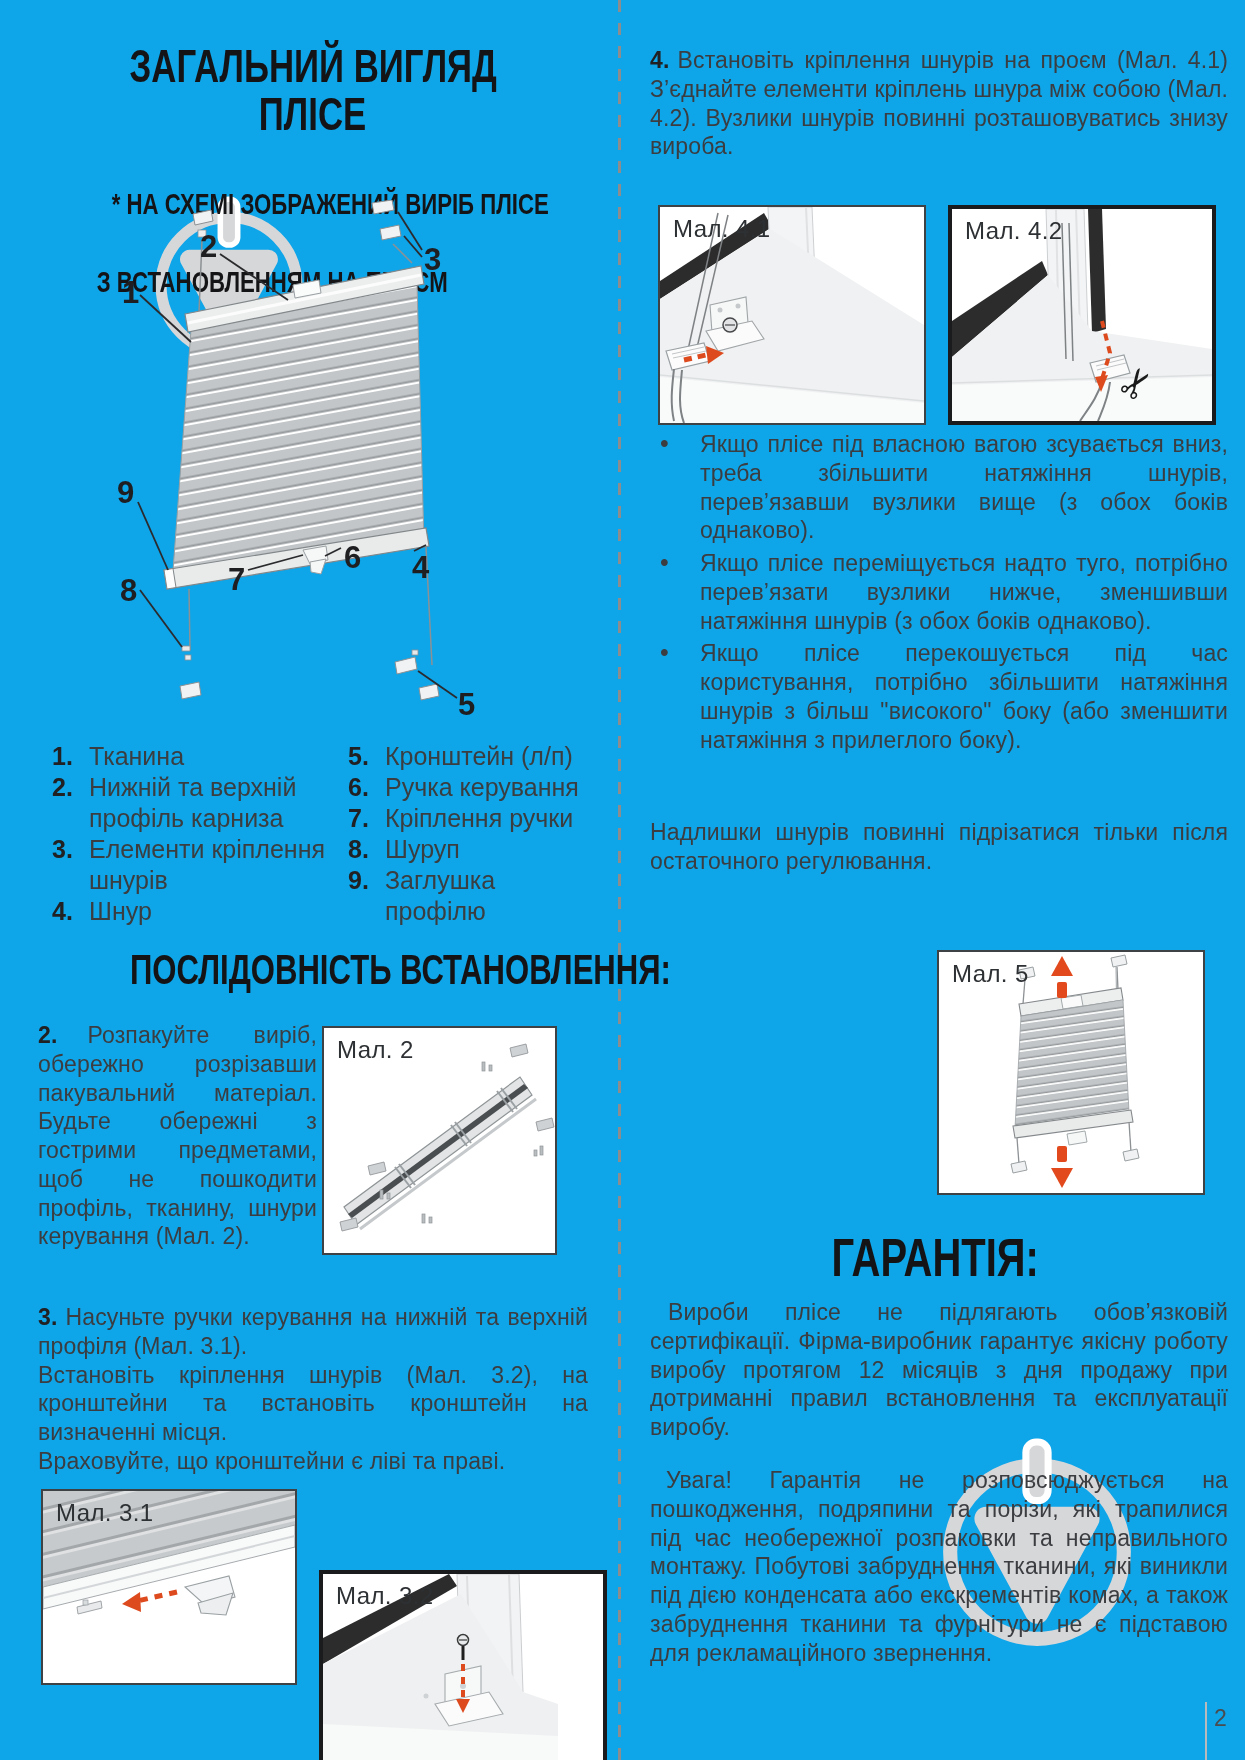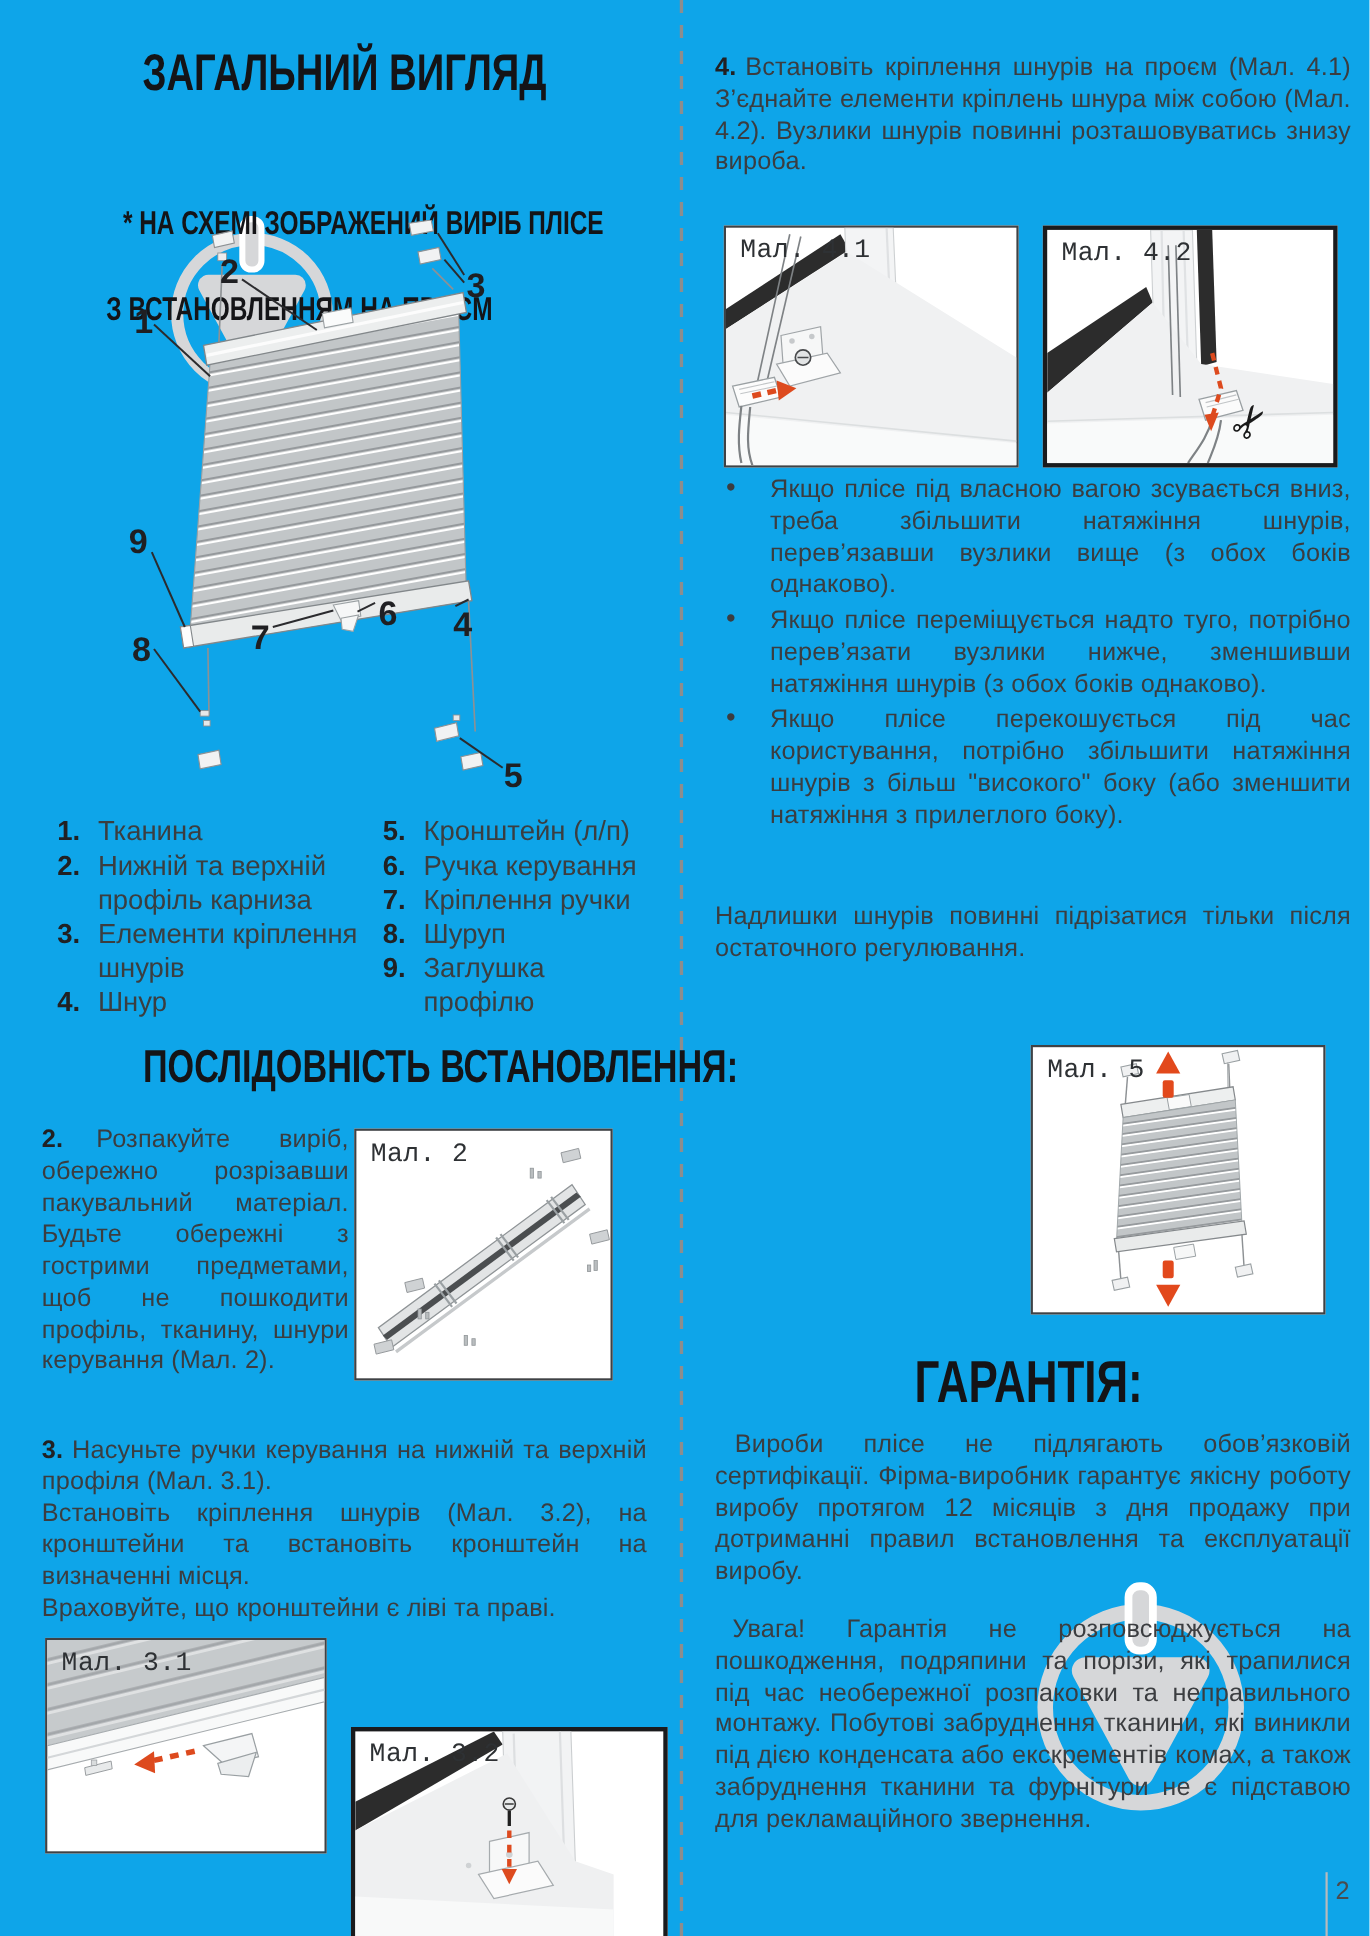--- a/index.html
+++ b/index.html
@@ -13,21 +13,21 @@
   .cond{display:inline-block;transform:scaleX(.74);transform-origin:center;
         white-space:nowrap;font-weight:bold;color:#141417;}
   .title-line{font-size:47px;line-height:1.02;text-align:center;}
   .subtitle-line{font-size:30px;line-height:1.15;text-align:left;margin-top:43px;}
   .sechead{font-size:42px;text-align:center;}
   .warrhead{font-size:54px;text-align:center;}
   .vsep{position:absolute;left:618px;top:0;width:3px;height:1760px;
         background:repeating-linear-gradient(to bottom,#8d8d8d 0 12px,transparent 12px 23px);}
   .fig{position:absolute;border:2px solid #3f4245;background:#fff;box-sizing:border-box;}
   .fig.thick{border:4px solid #1a1b1d;}
-  .figlabel{position:absolute;top:8px;left:13px;font-size:24px;color:#2e3134;letter-spacing:.4px;font-family:Liberation Mono, monospace;}
+  .figlabel{position:absolute;top:8px;left:13px;font-size:24px;color:#2e3134;letter-spacing:.4px;}
   .leg-item{position:relative;padding-left:37px;font-size:25px;line-height:31px;color:#3b3e40;}
   .leg-item .n{position:absolute;left:0;top:0;font-weight:bold;color:#212123;}
   .bullet{position:relative;padding-left:50px;margin-bottom:4px;}
   .bullet .mark{position:absolute;left:10px;top:-2px;font-size:25px;color:#3b3d40;}
   .dnum{font:bold 31px "Liberation Sans",sans-serif;fill:#1f1f22;}
   .wm{color:#d6d7d9;}
   .pgnum{font-size:23px;color:#4a4c4e;}
   svg{display:block;}
 </style>
 </head>
@@ -64,20 +64,21 @@
       <use href="#wm"></use>
     </svg>
   <svg class="abs wm" style="left:936px;top:1438px" width="202" height="212">
       <use href="#wm"></use>
     </svg>
 
   <div class="vsep"></div>
 
   <div class="abs" style="left:35px;top:42px;width:556px">
     <div class="title-line"><span class="cond">ЗАГАЛЬНИЙ ВИГЛЯД</span></div>
+    <div class="title-line"><span class="cond">ПЛІСЕ</span></div>
   </div>
   <div class="abs" style="left:35px;top:144px;width:556px">
     <div class="subtitle-line"><span class="cond">* НА СХЕМІ ЗОБРАЖЕНИЙ ВИРІБ ПЛІСЕ</span></div>
     <div class="subtitle-line"><span class="cond">З ВСТАНОВЛЕННЯМ НА ПРОЄМ</span></div>
   </div>
 
   <svg class="abs" style="left:60px;top:200px" width="460" height="545" viewBox="0 0 460 545">
 
     <g>
       <polygon points="133,14 151,10 153,21 135,25" fill="#f1f2f3" stroke="#8d9194" stroke-width="1"></polygon>

